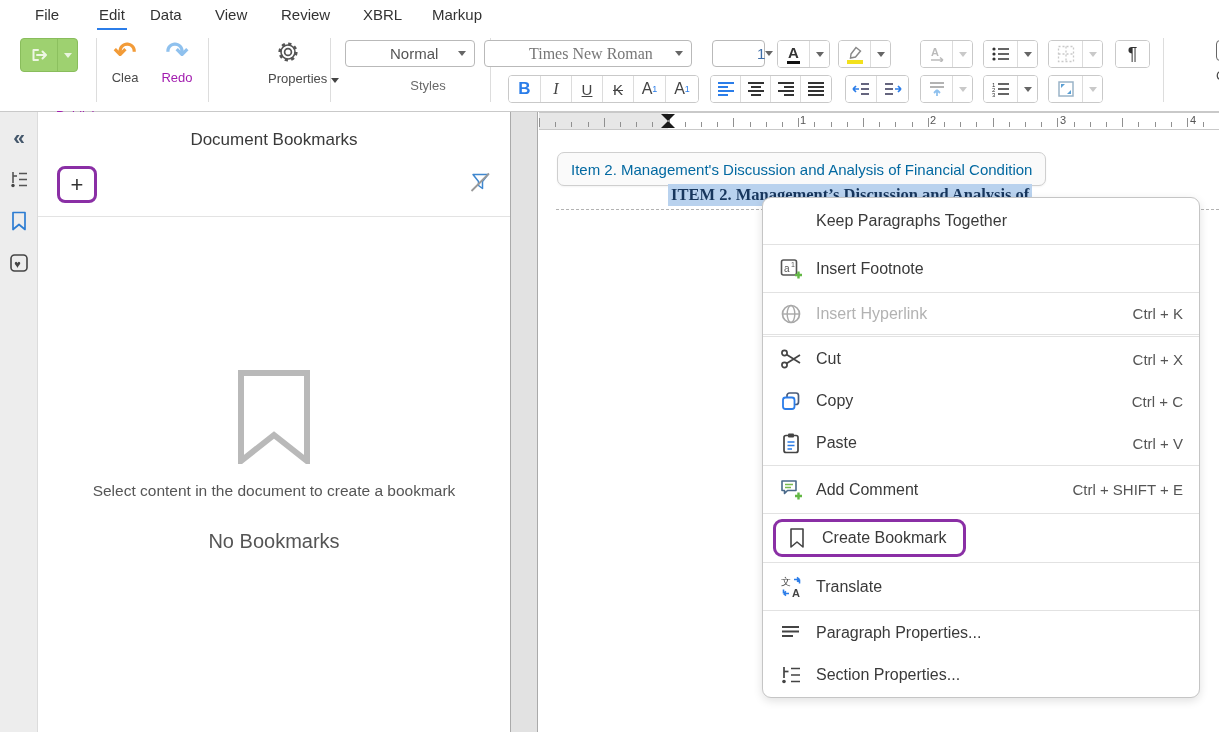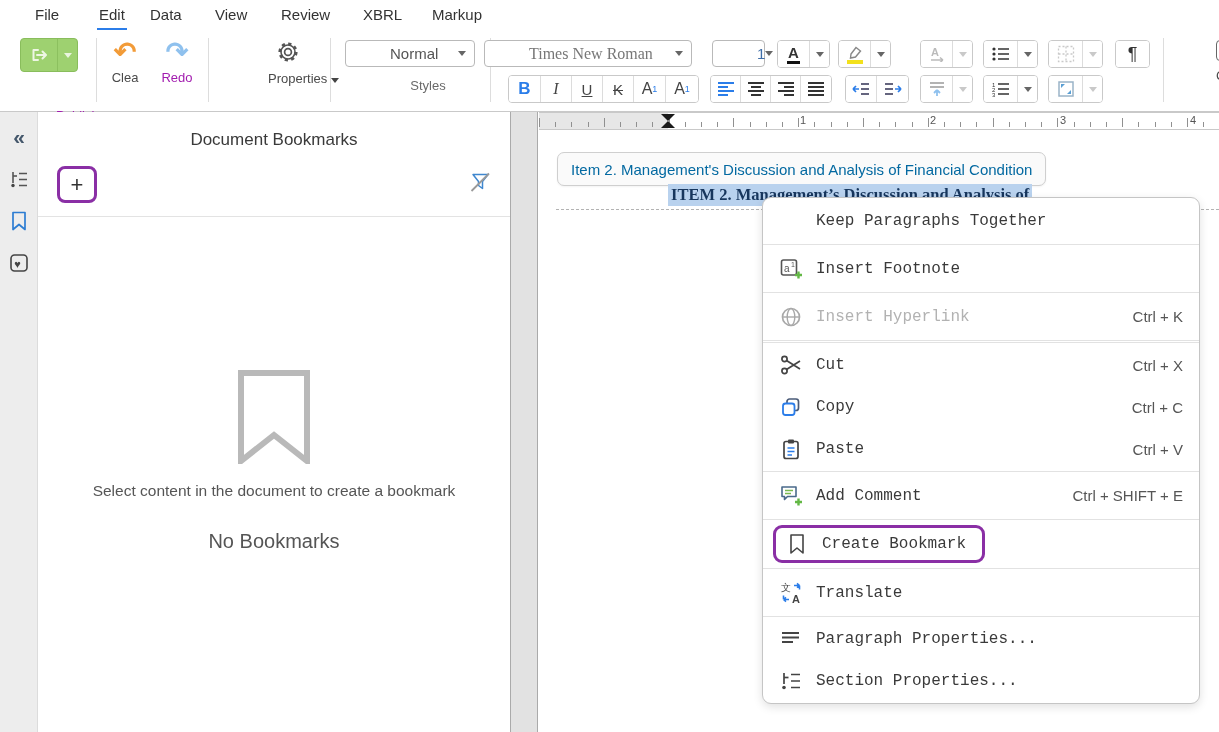--- a/index.html
+++ b/index.html
@@ -71,21 +71,21 @@
   #im-bot { border-left:7px solid transparent; border-right:7px solid transparent; border-bottom:7px solid #1a1a1a; }
 
   #section-chip { position:absolute; left:19px; top:40px; height:34px; background:#fafafa; border:1px solid #cfcfcf; border-radius:7px; display:flex; align-items:center; padding:0 13px; font-size:15px; color:#0369a1; white-space:nowrap; box-shadow:0 1px 2px rgba(0,0,0,.05); }
   #dashed-break { position:absolute; left:18px; top:97px; width:663px; border-top:1px dashed #b3b3b3; }
   #doc-heading { position:absolute; left:130px; top:72px; font-family:"Liberation Serif", serif; font-weight:bold; font-size:16.5px; color:#17365d; background:var(--sel); padding:1px 3px; white-space:nowrap; z-index:1; }
 
   
   #ctx { position:absolute; left:762px; top:197px; width:438px; background:#fff; border:1px solid #c5c5c5; border-radius:9px; box-shadow:0 3px 10px rgba(0,0,0,.12); z-index:10; padding:1px 0; }
   .ctx-item { height:42px; display:flex; align-items:center; padding:0 16px; font-size:16px; color:#3a3a3a; cursor:pointer; }
   .ctx-item .cicon { width:24px; display:flex; justify-content:center; margin-right:13px; flex:none; }
-  .ctx-item .clabel { white-space:nowrap;font-family:Liberation Mono, monospace; }
+  .ctx-item .clabel { white-space:nowrap; }
   .ctx-item .cshort { margin-left:auto; font-size:15px; color:#555; white-space:nowrap; }
   .ctx-item.disabled { color:#b2b2b2; }
   .ctx-sep { height:1px; background:#e2e2e2; margin:1px 0; }
   .hl-box { display:flex; align-items:center; border:3px solid var(--purple); border-radius:9px; padding:5px 16px 5px 9px; margin-left:-6px; }
   .hl-box .cicon { margin-right:13px; }
 </style>
 </head>
 <body>
 
 <div id="menubar">
@@ -387,21 +387,21 @@
           <rect x="1.5" y="3" width="15" height="15" rx="2" fill="none" stroke="#555" stroke-width="1.6"></rect>
           <text x="4" y="14.5" font-size="10" fill="#555">a</text>
           <text x="11" y="9.5" font-size="7" fill="#555">1</text>
           <path d="M18.5 14.5 v7 M15 18 h7" stroke="var(--plus-green)" stroke-width="2.4"></path>
         </svg>
     </span>
     <span class="clabel">Insert Footnote</span>
   </div>
   <div class="ctx-sep"></div>
 
-  <div class="ctx-item disabled" style="height:45px">
+  <div class="ctx-item disabled" style="height:39px">
     <span class="cicon">
       <svg class="ic" width="22" height="22" viewBox="0 0 22 22">
           <circle cx="11" cy="11" r="8.5" fill="none" stroke="#a8a8a8" stroke-width="1.7"></circle>
           <ellipse cx="11" cy="11" rx="3.8" ry="8.5" fill="none" stroke="#a8a8a8" stroke-width="1.4"></ellipse>
           <path d="M2.5 11 h17" stroke="#a8a8a8" stroke-width="1.4"></path>
         </svg>
     </span>
     <span class="clabel">Insert Hyperlink</span>
     <span class="cshort" style="color:#555">Ctrl + K</span>
   </div>

